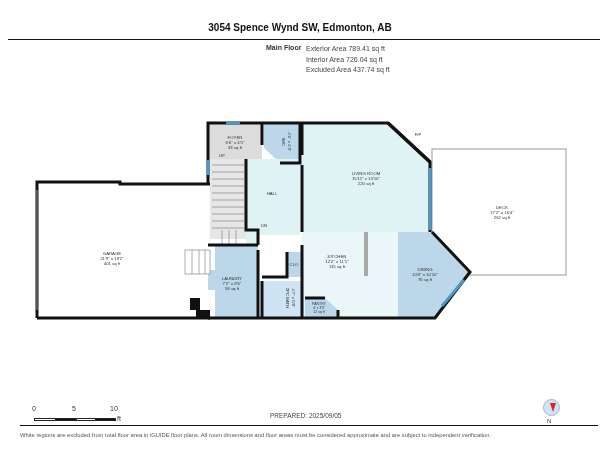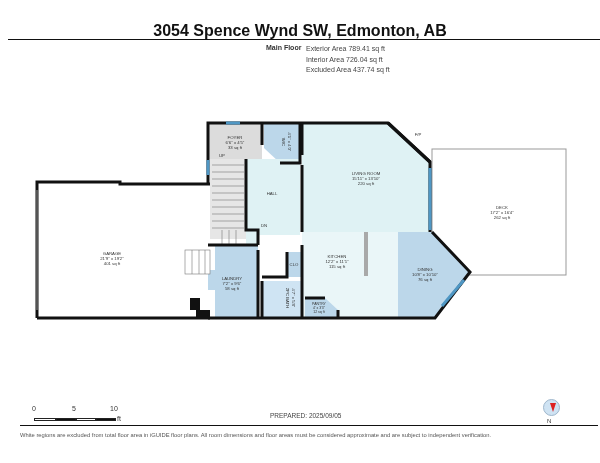--- a/index.html
+++ b/index.html
@@ -1,17 +1,17 @@
 <!DOCTYPE html>
 <html><head>
 <meta charset="utf-8">
 <style>
   html, body { margin:0; padding:0; background:#ffffff; }
   body { width:600px; height:463px; position:relative; overflow:hidden; font-family:"Liberation Sans", sans-serif; color:#222; }
-  .title { position:absolute; left:0; width:600px; top:22px; text-align:center; font-weight:bold; font-size:16px; color:#111; }
+  .title { position:absolute; left:0; width:600px; top:22px; text-align:center; font-weight:bold; font-size:10px; color:#111; }
   .title-rule { position:absolute; left:8px; width:592px; top:39px; height:1px; background:#111; }
   .floor-label { position:absolute; left:266px; top:44px; font-size:7px; font-weight:bold; color:#333; }
   .area-lines { position:absolute; left:306px; top:44px; font-size:7px; color:#444; line-height:10.5px; }
   .plan { position:absolute; left:0; top:0; }
   .rl { font-family:"Liberation Sans", sans-serif; font-size:4.3px; fill:#333; text-anchor:middle; }
   .scale { position:absolute; left:30px; top:405px; width:90px; height:20px; }
   .scale-num { position:absolute; top:0; font-size:7px; color:#333; }
   .scale-bar { position:absolute; top:13px; height:3px; border:1px solid #222; box-sizing:border-box; }
   .prepared { position:absolute; left:270px; top:412px; font-size:6.5px; color:#444; }
   .bottom-rule { position:absolute; left:20px; width:578px; top:425px; height:1px; background:#111; }

